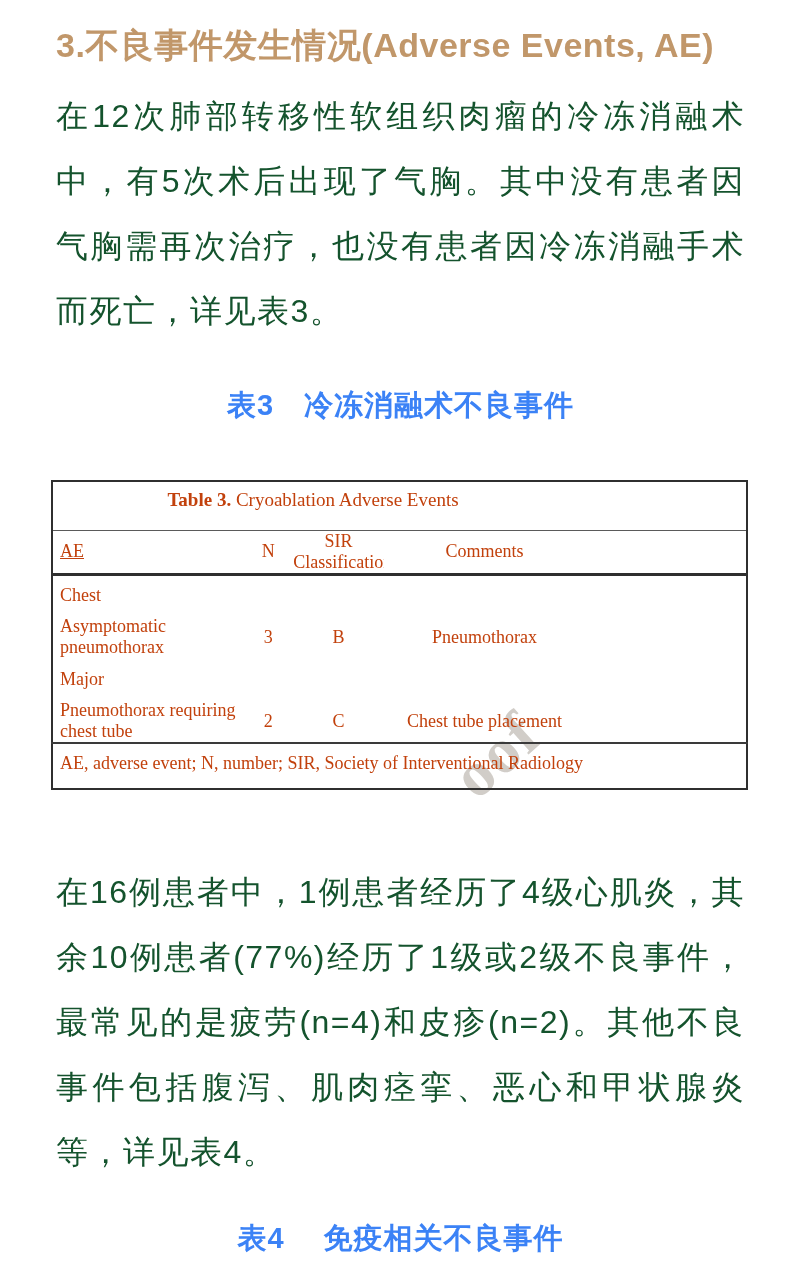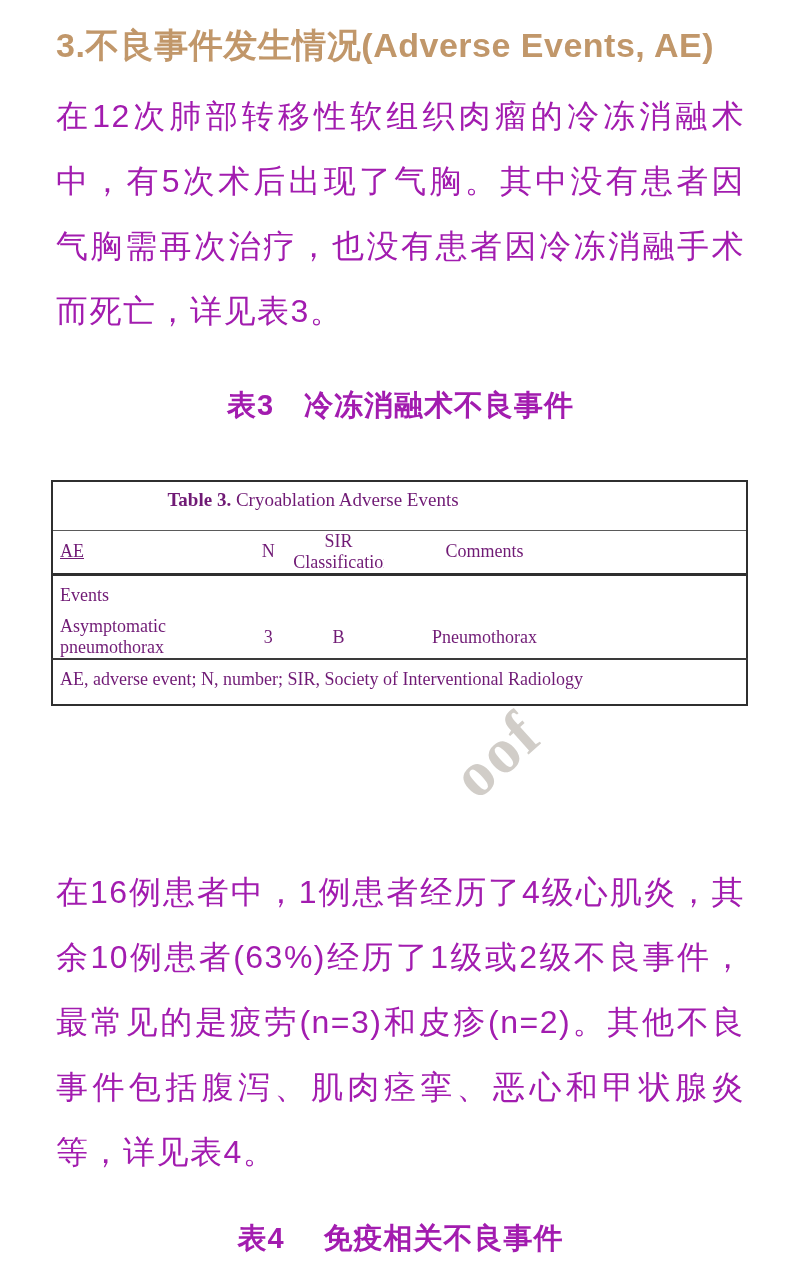--- a/index.html
+++ b/index.html
@@ -7,49 +7,49 @@
   *{box-sizing:border-box;}
   .page{width:800px;height:1287px;padding:0 55px 0 56px;position:relative;}
 
   .heading{
     margin:22px 0 16px;
     font-size:34px;line-height:46px;font-weight:bold;
     color:#c1976a;letter-spacing:.5px;white-space:nowrap;
   }
   .para{
     margin:10px 0 0;
-    font-size:32px;line-height:65px;color:#a21caf;
+    font-size:32px;line-height:65px;color:#14532d;
     text-align:justify;letter-spacing:1.5px;
   }
   .para.p2{margin-top:65px;}
   .caption{
     margin-top:41px;
     font-size:29px;line-height:40px;font-weight:bold;
-    color:#a21caf;text-align:center;letter-spacing:1px;
+    color:#3b82f6;text-align:center;letter-spacing:1px;
   }
   .caption.c4{margin-top:33px;}
 
   .figure{
     position:relative;
     margin:55px 0 0 -5px;
     width:697px;height:315px;
   }
   .watermark{
     position:absolute;left:400px;top:238px;z-index:0;
     font-family:"Liberation Serif",serif;
     font-size:64px;font-weight:bold;letter-spacing:2px;
     color:#c9c5bf;opacity:.85;
     transform:rotate(-42deg);
   }
   .scan-table{
     position:relative;z-index:1;
     width:697px;border-collapse:collapse;table-layout:fixed;
     border:2px solid #2f2f2f;
     font-family:"Liberation Serif",serif;
-    font-size:18px;color:#701a75;background:transparent;
+    font-size:18px;color:#c2410c;background:transparent;
   }
   .scan-table td{padding:0;vertical-align:middle;overflow:hidden;}
   .t-title td{
     border-bottom:1px solid #5a5a5a;
     height:49px;vertical-align:top;padding-top:7px;
     text-align:center;padding-right:173px;
     font-size:19px;
   }
   .tt-bold{font-weight:bold;}
   .t-head td{border-bottom:3px solid #2f2f2f;height:44px;}
@@ -89,37 +89,51 @@
         <td colspan="5"><span class="tt-bold">Table 3.</span><span> Cryoablation Adverse Events</span></td>
       </tr>
       <tr class="t-head">
         <td>AE</td>
         <td class="c">N</td>
         <td class="c">SIR Classification</td>
         <td class="c">Comments</td>
         <td></td>
       </tr>
       <tr class="t-row">
-        <td>Events</td>
+        <td>Chest</td>
         <td class="c"></td>
         <td class="c"></td>
         <td class="c"></td>
         <td></td>
       </tr>
       <tr class="t-row indent">
         <td>Asymptomatic pneumothorax</td>
         <td class="c">3</td>
         <td class="c">B</td>
         <td class="c">Pneumothorax</td>
         <td></td>
       </tr>
+      <tr class="t-row">
+        <td>Major</td>
+        <td class="c"></td>
+        <td class="c"></td>
+        <td class="c"></td>
+        <td></td>
+      </tr>
+      <tr class="t-row">
+        <td>Pneumothorax requiring chest tube</td>
+        <td class="c">2</td>
+        <td class="c">C</td>
+        <td class="c">Chest tube placement</td>
+        <td></td>
+      </tr>
       <tr class="t-foot">
         <td colspan="5">AE, adverse event; N, number; SIR, Society of Interventional Radiology</td>
       </tr>
     </tbody>
       </table>
   </div>
 
-  <p class="para p2">在16例患者中，1例患者经历了4级心肌炎，其余10例患者(63%)经历了1级或2级不良事件，最常见的是疲劳(n=3)和皮疹(n=2)。其他不良事件包括腹泻、肌肉痉挛、恶心和甲状腺炎等，详见表4。</p>
+  <p class="para p2">在16例患者中，1例患者经历了4级心肌炎，其余10例患者(77%)经历了1级或2级不良事件，最常见的是疲劳(n=4)和皮疹(n=2)。其他不良事件包括腹泻、肌肉痉挛、恶心和甲状腺炎等，详见表4。</p>
 
   <div class="caption c4">表4　 免疫相关不良事件</div>
 
 </div>
 
 </body></html>

